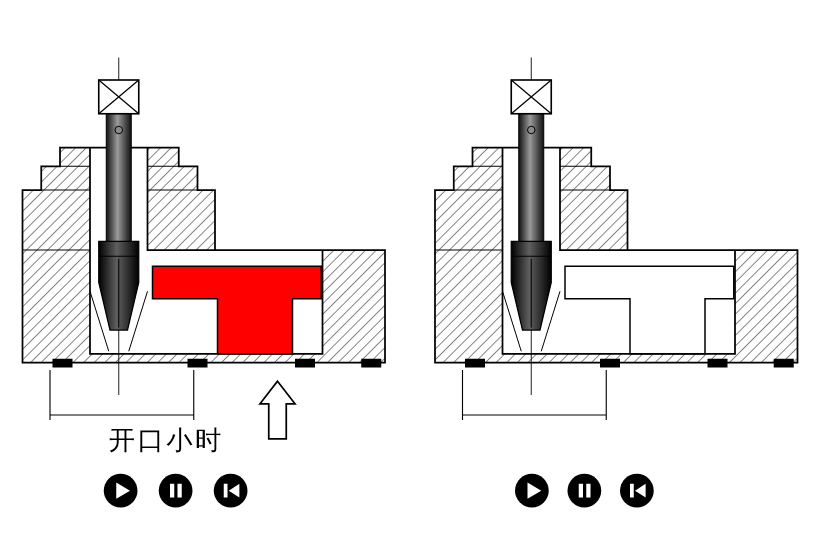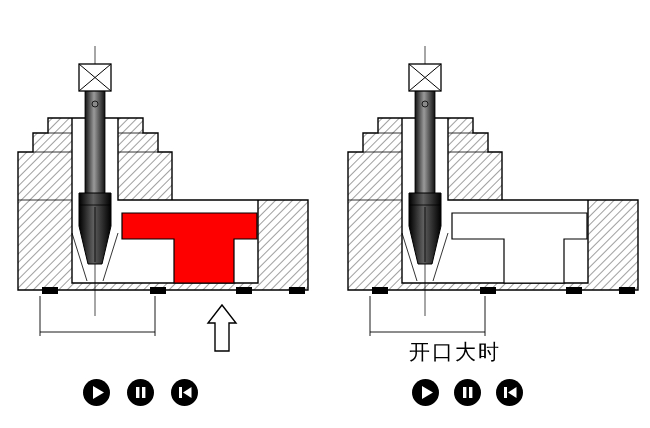--- a/index.html
+++ b/index.html
@@ -70,21 +70,21 @@
       <path fill="#ff0000" stroke="#000" stroke-width="1.2" d="M122,213 L257,213 L257,239 L234,239 L234,283 L174,283 L174,239 L122,239 Z"></path>
       <path fill="#ffffff" stroke="#000" stroke-width="1.4" d="M222,305 L236,323 L229,323 L229,351 L215,351 L215,323 L208,323 Z"></path>
     </g>
 
     <g transform="translate(330,0)">
       <use href="#fixture"></use>
       <path fill="#ffffff" stroke="#000" stroke-width="1.2" d="M122,213 L257,213 L257,239 L234,239 L234,283 L174,283 L174,239 L122,239 Z"></path>
     </g>
   </svg>
 
-  <div id="caption-right" class="caption">开口大时</div>
+  <div id="caption-left" class="caption">开口小时</div>
 
   <div id="ctl-left" class="ctl-group">
     <button class="ctl-btn">
       <svg width="27" height="27" viewBox="0 0 27 27">
         <polygon points="10,7 21,13.5 10,20" fill="#fff"></polygon>
       </svg>
     </button>
     <button class="ctl-btn">
       <svg width="27" height="27" viewBox="0 0 27 27">
         <rect x="9" y="8" width="3.4" height="11" fill="#fff"></rect>

